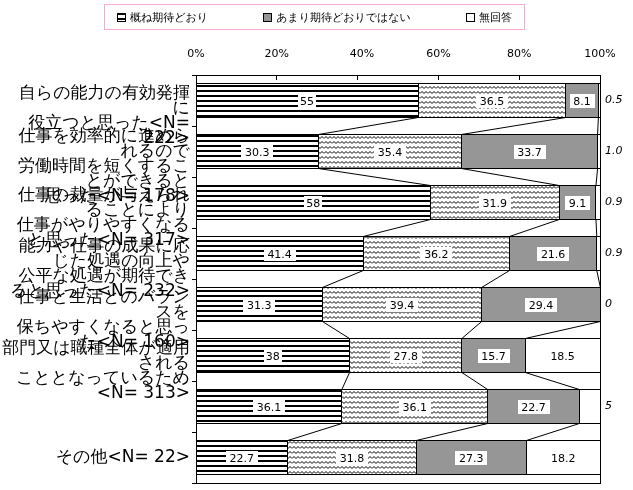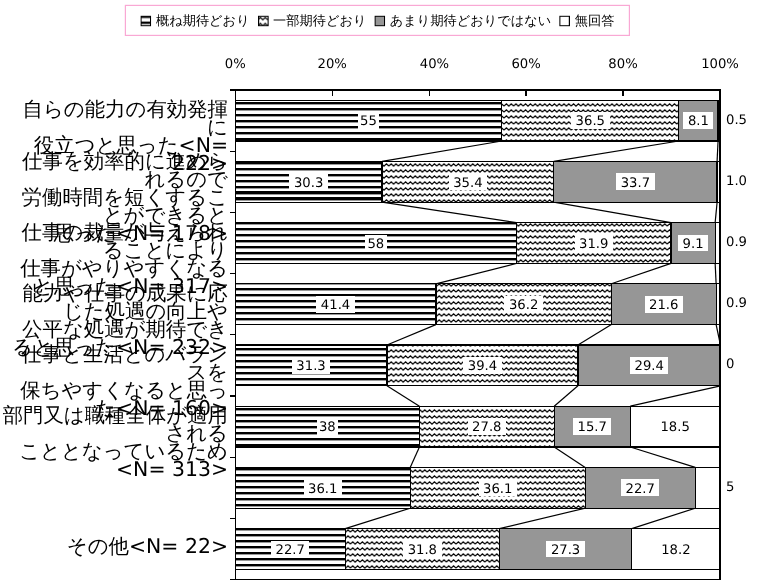--- a/index.html
+++ b/index.html
@@ -18,21 +18,21 @@
   .legend-swatch{width:9px;height:9px;display:block;}
   
   #axis-labels{position:absolute;left:0;top:47px;width:633px;height:14px;}
   .axis-tick-label{position:absolute;transform:translateX(-50%);font-size:11px;white-space:nowrap;}
   #plot-layer{position:absolute;left:191px;top:73px;}
   #cat-labels{position:absolute;left:0;top:0;width:633px;height:490px;pointer-events:none;}
   .cat-label{
     position:absolute;left:2px;width:188px;text-align:right;
     font-size:17px;line-height:15px;white-space:pre-line;
   }
-  #outside-labels{position:absolute;left:0;top:0;width:633px;height:490px;pointer-events:none;}
+  #outside-labels{position:absolute;left:0;top:0;width:633px;height:490px;pointer-events:none;font-style:italic;}
   .outside-label{position:absolute;left:605px;font-size:11px;}
 </style>
 </head>
 <body>
 
 <svg width="0" height="0" style="position:absolute" aria-hidden="true">
   <defs>
     <pattern id="pat-h" patternUnits="userSpaceOnUse" width="6" height="5">
       <rect width="6" height="5" fill="#ffffff"></rect>
       <rect x="0" y="0" width="6" height="2" fill="#000000"></rect>
@@ -45,26 +45,20 @@
 </svg>
 
 <div id="chart-root">
 
   <div id="legend">
     <div class="legend-item">
       <svg class="legend-swatch" viewBox="0 0 9 9">
           <rect x="0.5" y="0.5" width="8" height="8" fill="url(#pat-h)" stroke="#000"></rect>
         </svg>
       <span>概ね期待どおり</span>
-    </div>
-    <div class="legend-item">
-      <svg class="legend-swatch" viewBox="0 0 9 9">
-          <rect x="0.5" y="0.5" width="8" height="8" fill="url(#pat-z)" stroke="#000"></rect>
-        </svg>
-      <span>一部期待どおり</span>
     </div>
     <div class="legend-item">
       <svg class="legend-swatch" viewBox="0 0 9 9">
           <rect x="0.5" y="0.5" width="8" height="8" fill="#969696" stroke="#000"></rect>
         </svg>
       <span>あまり期待どおりではない</span>
     </div>
     <div class="legend-item">
       <svg class="legend-swatch" viewBox="0 0 9 9">
           <rect x="0.5" y="0.5" width="8" height="8" fill="#ffffff" stroke="#000"></rect>

